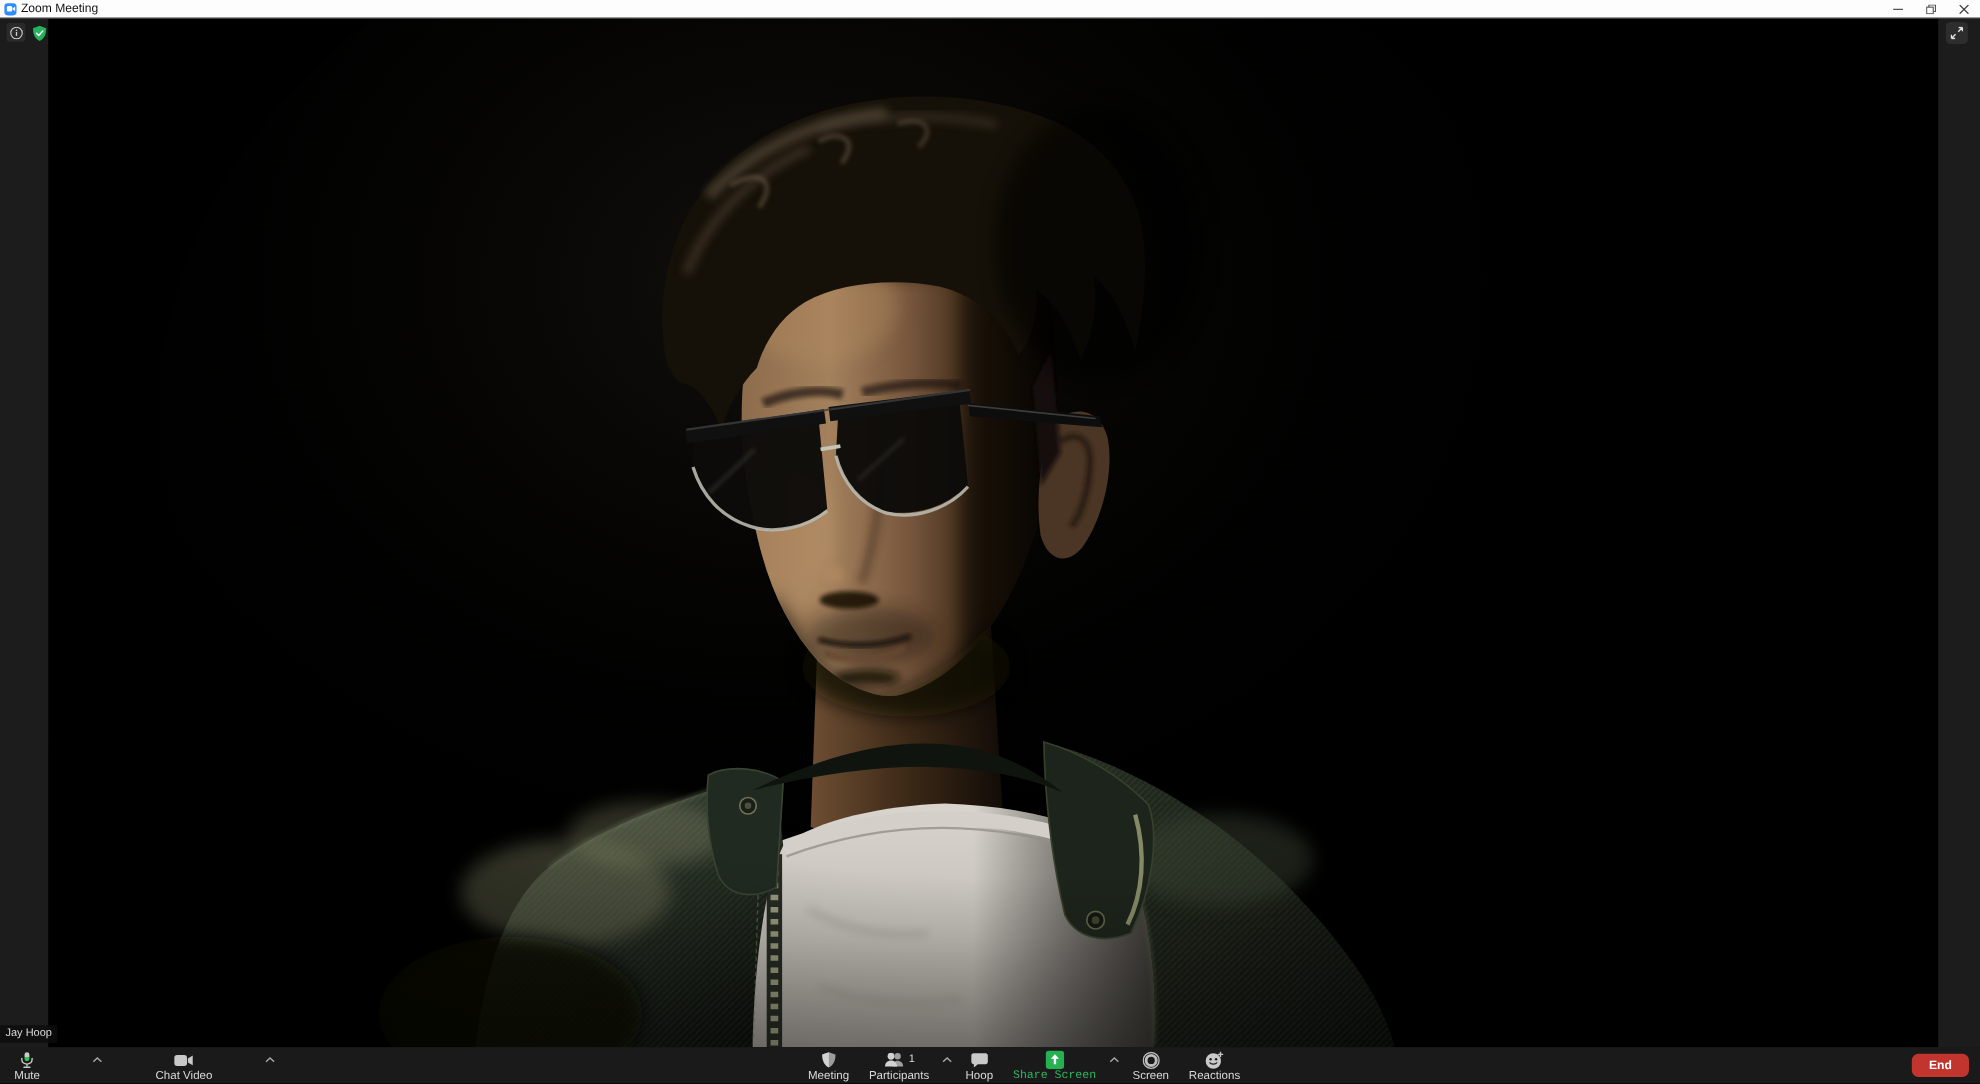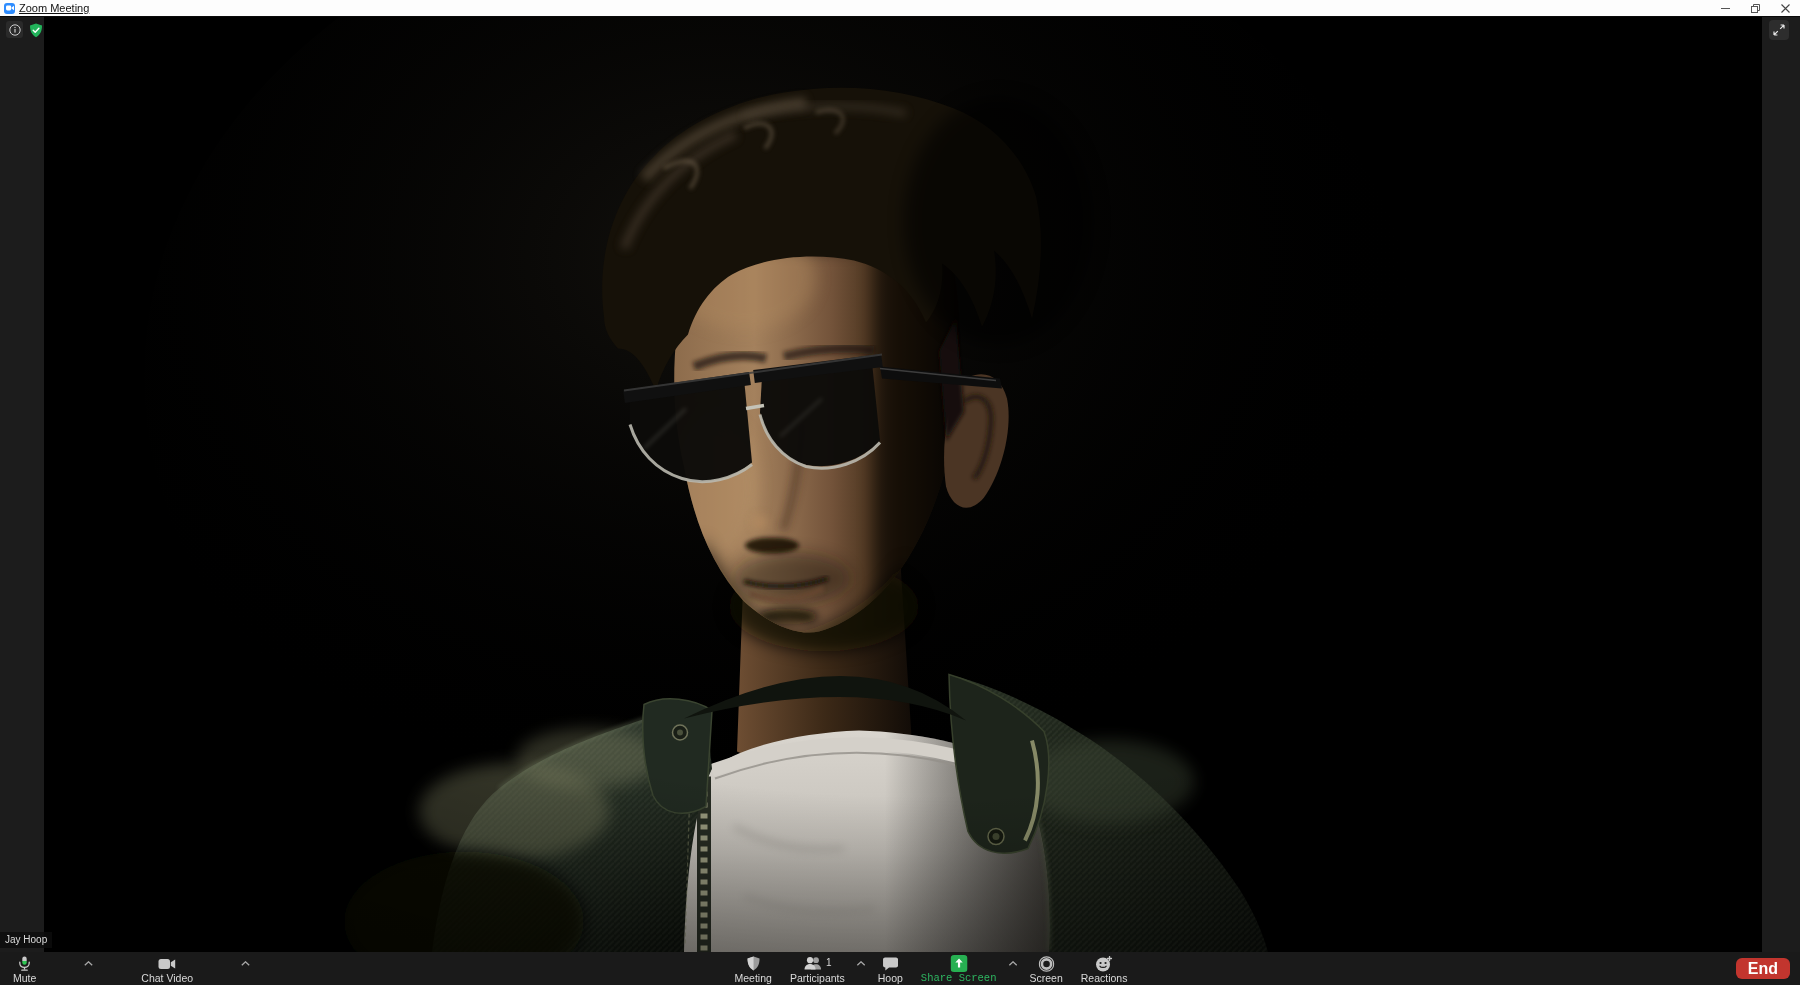--- a/index.html
+++ b/index.html
@@ -8,21 +8,21 @@
     font-family:"Liberation Sans",sans-serif;background:#1c1c1c;
     -webkit-font-smoothing:antialiased;
   }
   
   .titlebar{
     position:absolute;top:0;left:0;right:0;height:16px;background:#fdfdfd;
     display:flex;align-items:center;z-index:30;border-bottom:1px solid #0a0a0a;
   }
   .titlebar .app-logo{width:11px;height:11px;border-radius:3px;background:#2d8cff;
     margin:0 4px 0 4px;display:flex;align-items:center;justify-content:center;flex:0 0 auto;}
-  .titlebar .app-title{font-size:11px;color:#111;white-space:nowrap;text-decoration:underline;}
+  .titlebar .app-title{font-size:11px;color:#111;white-space:nowrap;}
   .titlebar .spacer{flex:1;}
   .win-btn{width:30px;height:16px;display:flex;align-items:center;justify-content:center;cursor:default;}
   .win-btn svg{display:block;}
   
   .content{position:absolute;top:16px;left:0;right:0;bottom:33px;background:#1c1c1c;padding-left:28px;}
   .video-frame{position:absolute;top:1px;left:44px;right:38px;bottom:0;background:#000;overflow:hidden;}
   .video-frame svg{width:100%;height:100%;display:block;}
   .overlay-btn{position:absolute;z-index:20;display:flex;align-items:center;justify-content:center;}
   .info-btn{left:6px;top:5px;width:17px;height:17px;background:#2a2a2a;border-radius:3px;}
   .enc-badge{left:28px;top:6px;width:15px;height:16px;}
@@ -44,21 +44,21 @@
     display:flex;flex-direction:column;align-items:center;justify-content:flex-start;
     padding:4px 9px 2px;color:#d9d9d9;cursor:default;
   }
   .tb-btn .icon-slot{height:15px;display:flex;align-items:center;justify-content:center;gap:3px;}
   .tb-btn .tb-label{font-size:10.5px;line-height:11px;margin-top:2px;white-space:nowrap;}
   .tb-btn.green .tb-label{color:#2eb761;font-family:Liberation Mono, monospace;}
   .tb-chev{width:15px;padding-top:9px;display:flex;justify-content:center;cursor:default;}
   .pt-count{font-size:10px;color:#d9d9d9;margin-top:-3px;}
   .end-btn{
     min-width:52px;height:21px;border-radius:6px;background:#c2352e;border:none;
-    color:#fff;font-size:16px;font-weight:bold;font-family:"Liberation Sans",sans-serif;
+    color:#fff;font-size:11px;font-weight:bold;font-family:"Liberation Sans",sans-serif;
     display:flex;align-items:center;justify-content:center;padding:0 12px;cursor:default;
   }
 </style>
 </head>
 <body>
 
 <div class="screen">
 
   <div class="titlebar">
     <span class="app-logo">

